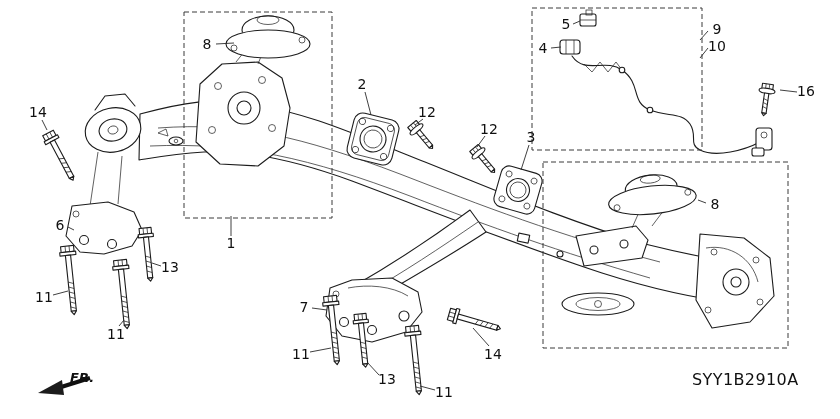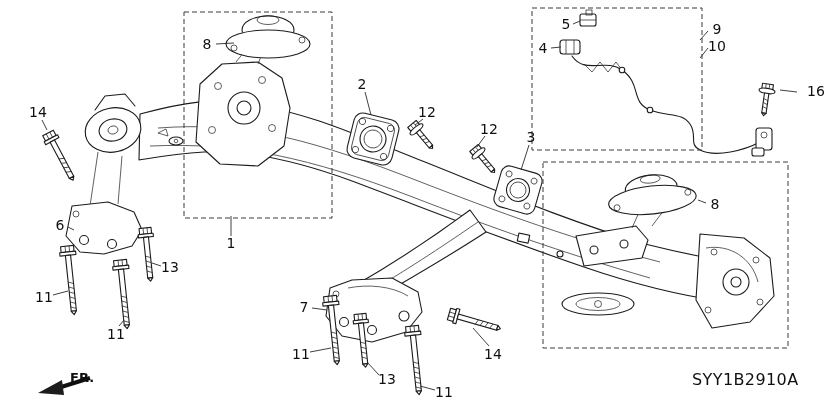--- a/index.html
+++ b/index.html
@@ -12,21 +12,21 @@
   .wh   { stroke:#1c1c1c; stroke-width:1.1; fill:#ffffff; stroke-linejoin:round; }
   .thin { stroke:#1c1c1c; stroke-width:0.7; fill:none; }
   .dash { stroke:#3a3a3a; stroke-width:1; fill:none; stroke-dasharray:5 3; }
   .dk   { fill:#1c1c1c; }
   #leaders line { stroke:#2a2a2a; stroke-width:0.9; }
   .callout { position:absolute; transform:translate(-50%,-50%); font-size:14px;
              color:#101010; line-height:1; white-space:nowrap; }
   .code-label { position:absolute; left:692px; top:370px; font-size:16px;
                 letter-spacing:0.4px; color:#101010; }
   .fr-label { position:absolute; left:70px; top:370px; font-size:13px;
-              font-weight:bold; color:#101010; }
+              font-weight:bold; font-style:italic; color:#101010; }
 </style>
 </head>
 <body>
 
 <div class="stage">
 
   <svg id="drawing" width="840" height="419" viewBox="0 0 840 419">
 
     <defs>
       <g id="bolt-long">
@@ -255,21 +255,21 @@
       <div class="callout" style="left: 38px; top: 112px;">14</div>
       <div class="callout" style="left: 207px; top: 44px;">8</div>
       <div class="callout" style="left: 362px; top: 84px;">2</div>
       <div class="callout" style="left: 427px; top: 112px;">12</div>
       <div class="callout" style="left: 489px; top: 129px;">12</div>
       <div class="callout" style="left: 531px; top: 137px;">3</div>
       <div class="callout" style="left: 566px; top: 24px;">5</div>
       <div class="callout" style="left: 543px; top: 48px;">4</div>
       <div class="callout" style="left: 717px; top: 29px;">9</div>
       <div class="callout" style="left: 717px; top: 46px;">10</div>
-      <div class="callout" style="left: 806px; top: 91px; margin-left: 10px;">16</div>
+      <div class="callout" style="left: 806px; top: 91px;">16</div>
       <div class="callout" style="left: 715px; top: 204px;">8</div>
       <div class="callout" style="left: 231px; top: 243px;">1</div>
       <div class="callout" style="left: 60px; top: 225px;">6</div>
       <div class="callout" style="left: 170px; top: 267px;">13</div>
       <div class="callout" style="left: 44px; top: 297px;">11</div>
       <div class="callout" style="left: 116px; top: 334px;">11</div>
       <div class="callout" style="left: 304px; top: 307px;">7</div>
       <div class="callout" style="left: 301px; top: 354px;">11</div>
       <div class="callout" style="left: 387px; top: 379px;">13</div>
       <div class="callout" style="left: 444px; top: 392px;">11</div>

